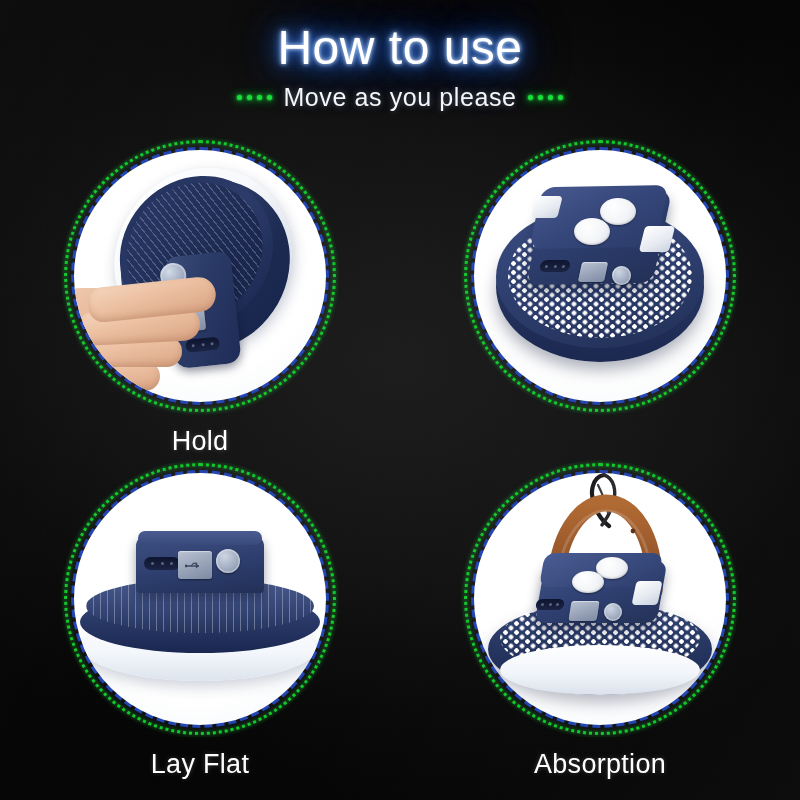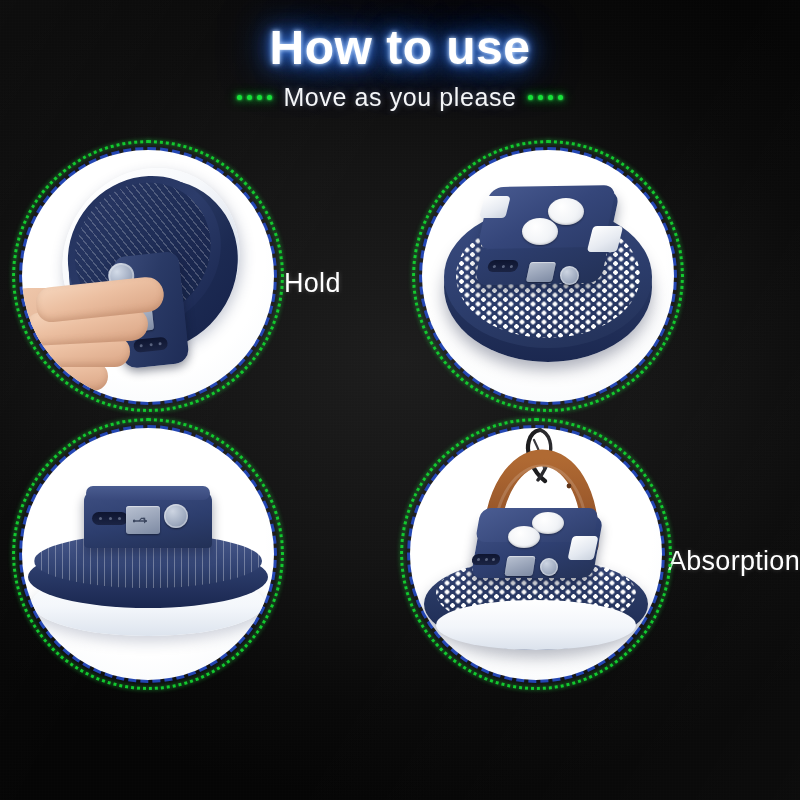--- a/index.html
+++ b/index.html
@@ -26,21 +26,21 @@
     position:absolute;inset:0;opacity:.5;
     background-image:
       repeating-linear-gradient(0deg, rgba(255,255,255,.012) 0 1px, rgba(0,0,0,0) 1px 3px),
       repeating-linear-gradient(90deg, rgba(255,255,255,.010) 0 1px, rgba(0,0,0,0) 1px 3px);
   }
 
   
   #header{position:absolute;left:0;top:0;width:800px;text-align:center;}
   #title{
     margin:0;padding-top:22px;
-    font-size:48px;font-weight:700;letter-spacing:.5px;
+    font-size:48px;font-weight:400;letter-spacing:.5px;
     color:#ffffff;line-height:1.08;
     text-shadow:
       0 0 4px #cfe4ff,
       0 0 10px #4f8ff5,
       0 0 20px #2f6fe0,
       0 0 34px #1b4fb8,
       0 0 52px rgba(20,70,180,.75);
   }
   #subtitle-row{
     margin-top:9px;display:flex;align-items:center;justify-content:center;gap:11px;
@@ -53,21 +53,21 @@
   }
   #subtitle{
     font-size:25px;font-weight:400;color:#f4f6f8;letter-spacing:.6px;
     text-shadow:0 0 6px rgba(200,220,255,.35);
   }
 
   
   #panel-grid{position:absolute;left:0;top:140px;width:800px;}
   .grid-row{display:flex;justify-content:center;}
   .grid-row.row-1{margin-top:6px;}
-  .cell{width:400px;display:flex;align-items:center;margin-left:12px;}
+  .cell{width:400px;display:flex;flex-direction:column;align-items:center;}
 
   .circle-wrap{position:relative;width:272px;height:272px;}
 
   
   .ring-green{
     position:absolute;left:0;top:0;width:272px;height:272px;
     border-radius:50%;
     border:3px dotted #10c92c;
     box-sizing:border-box;
     filter:drop-shadow(0 0 2px rgba(25,220,55,.85));
@@ -437,20 +437,21 @@
                 <path d="M14 5 l-3 -2.4 v4.8 z" fill="#3c4760"></path>
                 <path d="M6 5 l2.4 -2.6 h2" stroke="#3c4760" stroke-width="1.1" fill="none"></path>
                 <rect x="10" y="1.7" width="2.2" height="1.8" fill="#3c4760"></rect>
               </svg>
             </div>
             <div class="p3-pwr pwr-btn"></div>
 
           </div>
         </div>
       </div>
+      <div class="caption">Lay Flat</div>
     </div>
 
     <div class="cell">
       <div class="circle-wrap">
         <div class="ring-green"></div>
         <div class="ring-blue"></div>
         <div class="photo-disc">
           <div class="stage">
 
             <svg class="p4-hook" viewBox="0 0 52 58">

